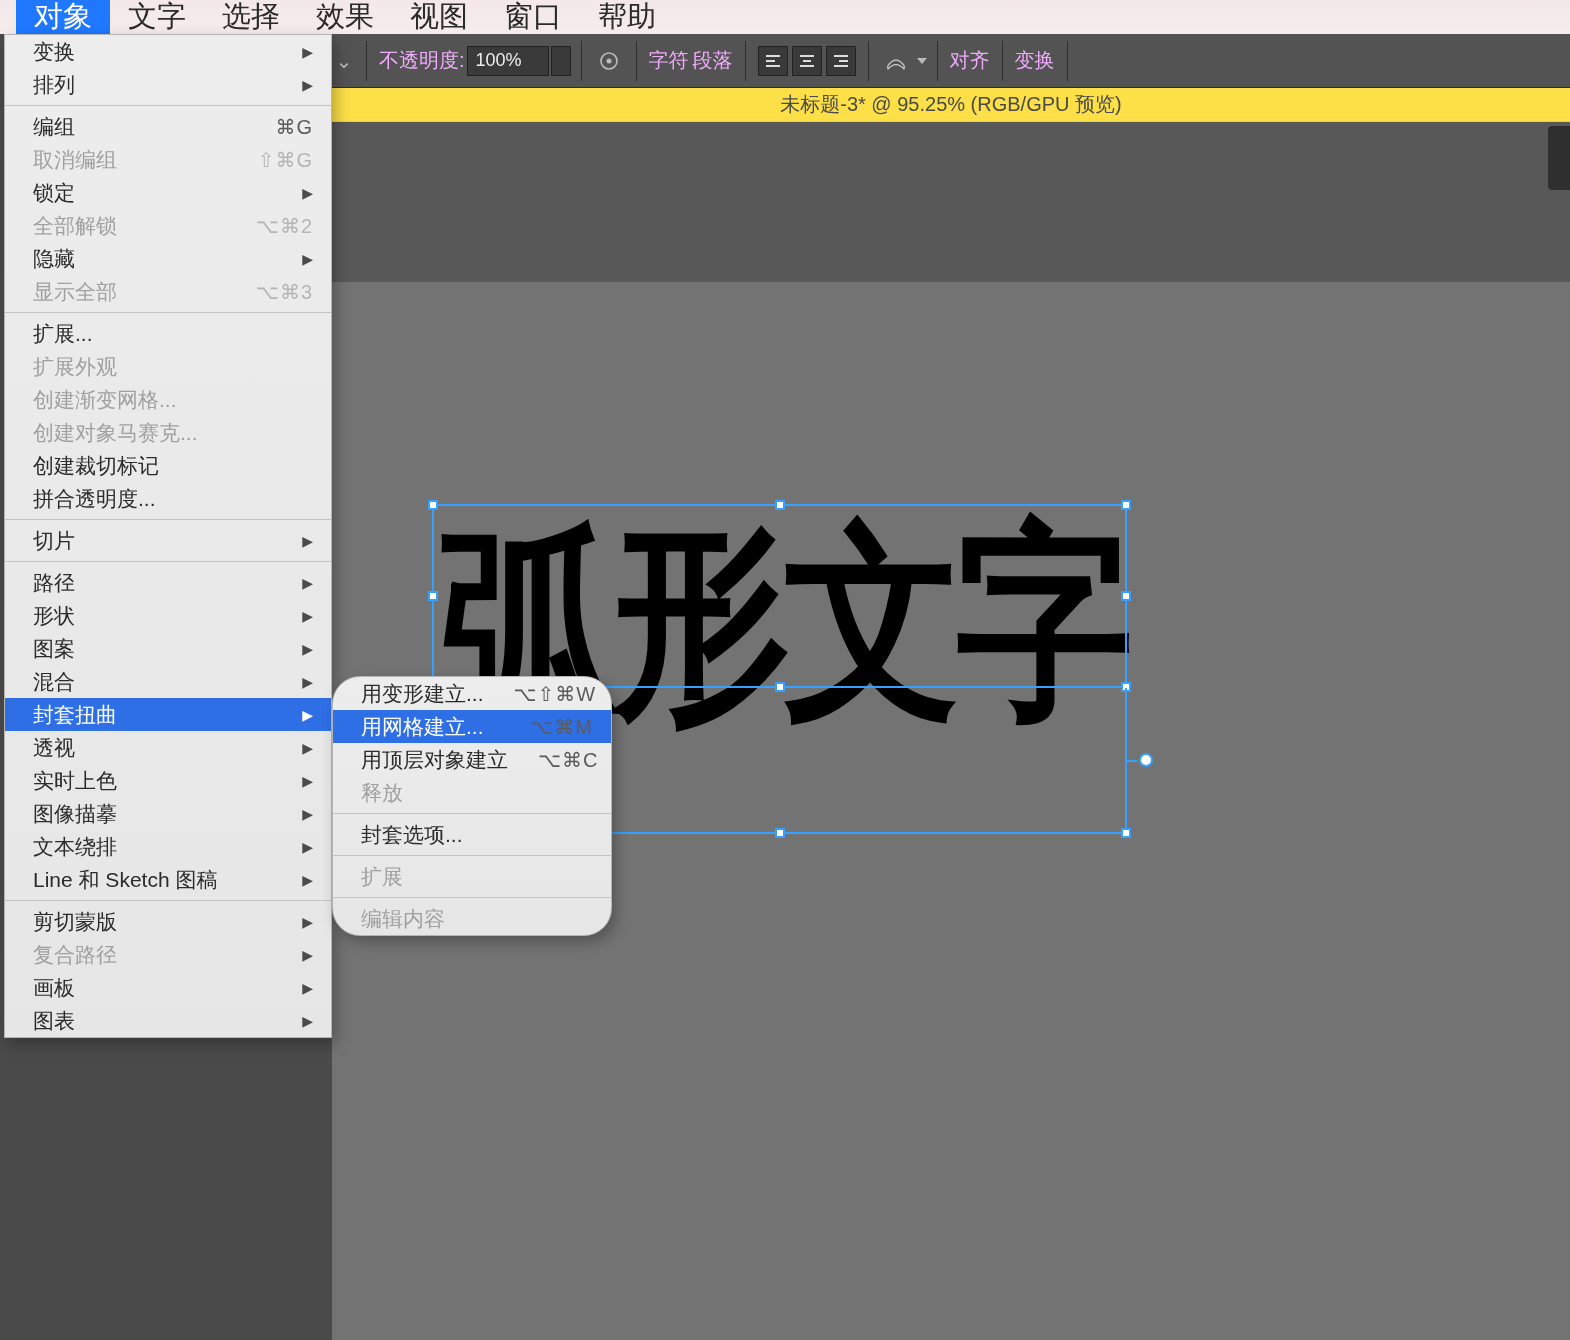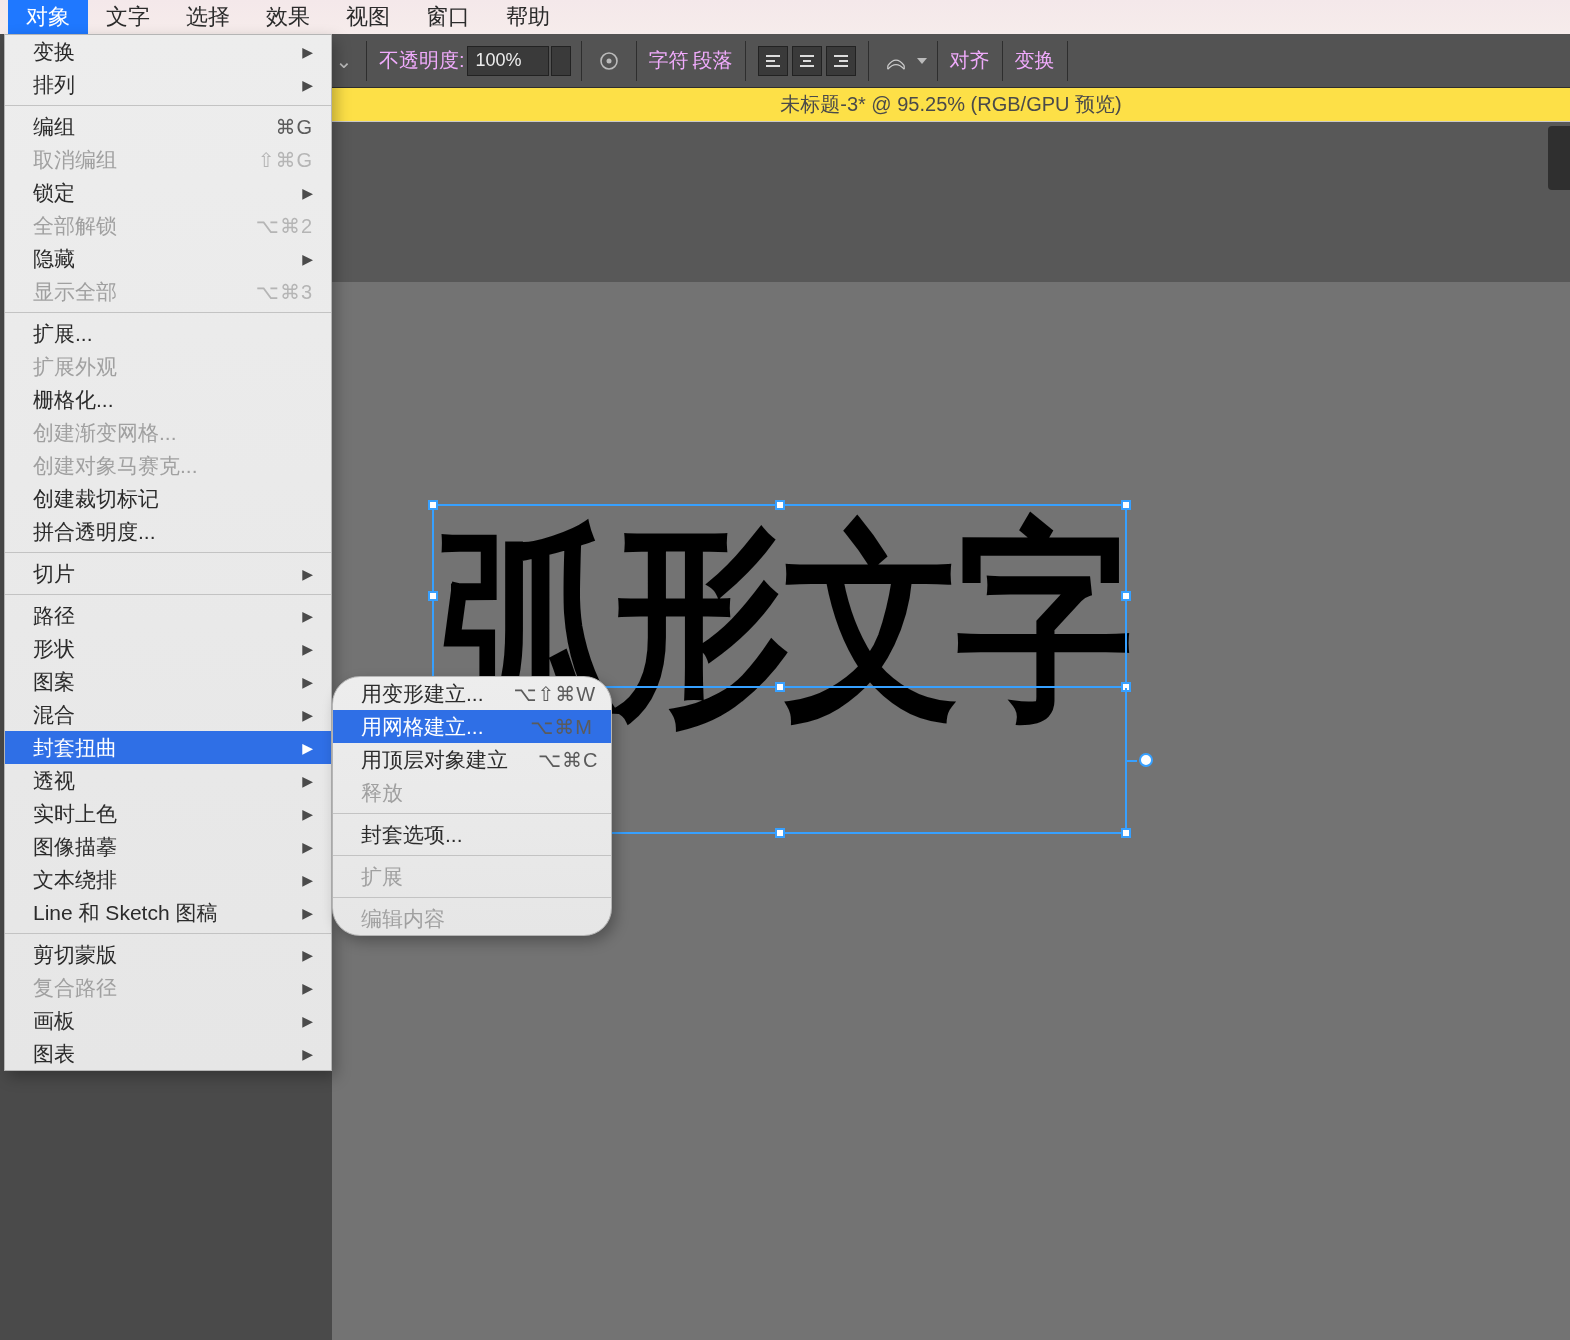--- a/index.html
+++ b/index.html
@@ -1,18 +1,18 @@
 <!DOCTYPE html>
 <html><head>
 <meta charset="utf-8">
 <style>
   * { margin: 0; padding: 0; box-sizing: border-box; }
   body { font-family: -apple-system, "Helvetica Neue", Arial, sans-serif; font-size: 18px; background: #fff; overflow: hidden; width: 1570px; height: 1340px; position: relative; }
 
-  .menubar { height: 34px; background: linear-gradient(180deg,#f4e8ea 0%, #f6eceb 100%); display: flex; align-items: center; padding-left: 8px; font-size: 22px; color: #2b2b2b; }
+  .menubar { height: 34px; background: linear-gradient(180deg,#f4e8ea 0%, #f6eceb 100%); display: flex; align-items: center; padding-left: 16px; font-size: 29px; color: #2b2b2b; }
   .menubar .mitem { padding: 5px 18px; cursor: default; }
   .menubar .mitem.active { background: #1f78ff; color: #fff; }
 
   .app-area { position: absolute; left: 0; top: 34px; right: 0; bottom: 0; background: #4a4a4a; }
 
   .control-bar { position: absolute; left: 332px; top: 0; height: 54px; right: 0; background: #535353; display: flex; align-items: center; color: #d6d6d6; font-size: 20px; border-bottom: 1px solid #2e2e2e; }
   .control-bar .sep { width: 1px; height: 40px; background: #2e2e2e; margin: 0 10px; }
   .control-bar .chev { width: 24px; text-align: center; color: #bbb; }
   .control-bar .lbl { color: #f0abfc; margin: 0 2px; }
   .control-bar .field { background: #3a3a3a; border: 1px solid #222; color: #eee; height: 30px; width: 82px; display: inline-flex; align-items: center; padding: 0 8px; font-size: 18px; }
@@ -194,23 +194,20 @@
       <span>显示全部</span>
       <span class="short">⌥⌘3</span>
     </div>
     <hr>
     <div class="row">
       <span>扩展...</span>
     </div>
     <div class="row disabled">
       <span>扩展外观</span>
     </div>
-    <div class="row">
-      <span>栅格化...</span>
-    </div>
     <div class="row disabled">
       <span>创建渐变网格...</span>
     </div>
     <div class="row disabled">
       <span>创建对象马赛克...</span>
     </div>
     <div class="row">
       <span>创建裁切标记</span>
     </div>
     <div class="row">

